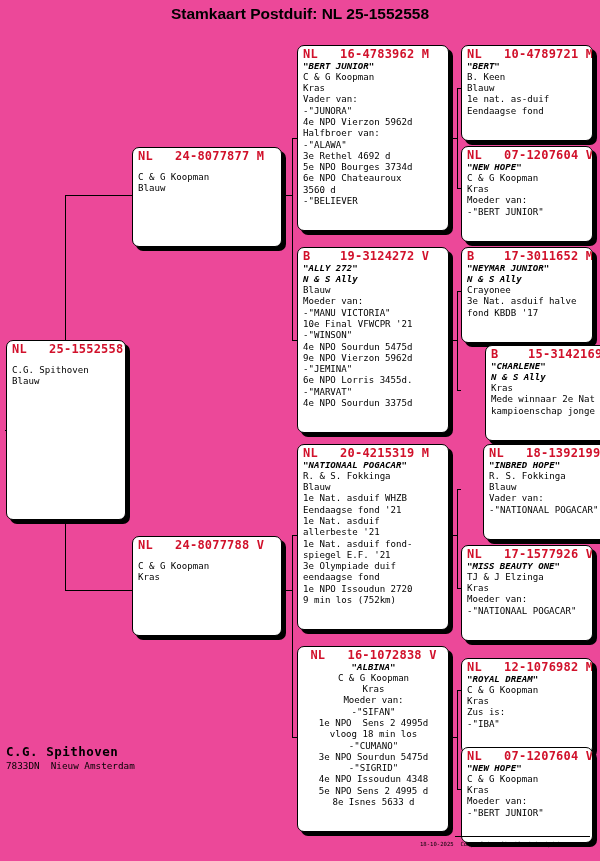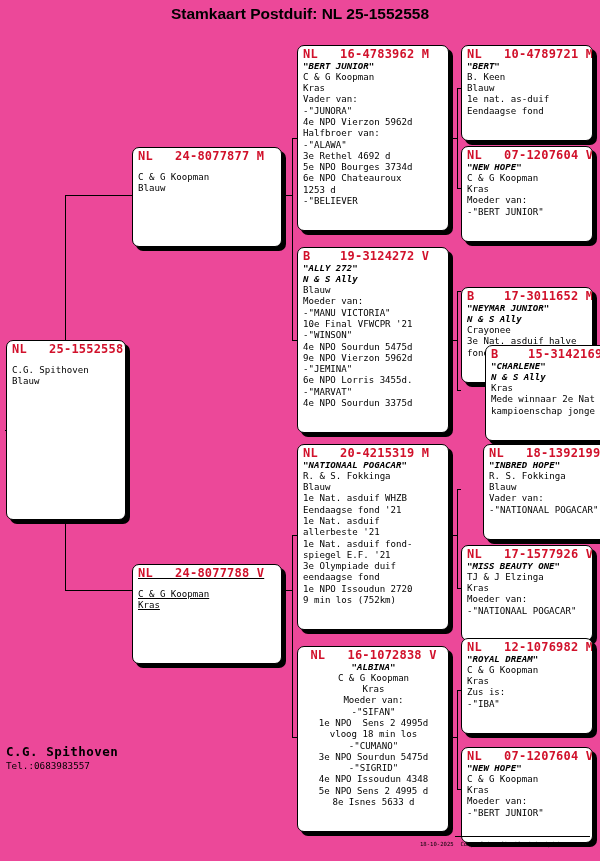--- a/index.html
+++ b/index.html
@@ -146,41 +146,41 @@
     <div class="line">Blauw</div>
   </div>
 
   <div class="box gen2" style="left:132px; top:147px;">
     <div class="ring">NL   24-8077877 M</div>
     <div style="height:9px"></div>
     <div class="line">C &amp; G Koopman</div>
     <div class="line">Blauw</div>
   </div>
 
-  <div class="box gen2" style="left:132px; top:564px;text-decoration:underline;">
+  <div class="box gen2" style="left:132px; top:536px;">
     <div class="ring">NL   24-8077788 V</div>
     <div style="height:9px"></div>
     <div class="line">C &amp; G Koopman</div>
     <div class="line">Kras</div>
   </div>
 
   <div class="box gen3" style="left:297px; top:45px;">
     <div class="ring">NL   16-4783962 M</div>
     <div class="nickname">"BERT JUNIOR"</div>
     <div class="line">C &amp; G Koopman</div>
     <div class="line">Kras</div>
     <div class="line">Vader van:</div>
     <div class="line">-"JUNORA"</div>
     <div class="line">4e NPO Vierzon 5962d</div>
     <div class="line">Halfbroer van:</div>
     <div class="line">-"ALAWA"</div>
     <div class="line">3e Rethel 4692 d</div>
     <div class="line">5e NPO Bourges 3734d</div>
     <div class="line">6e NPO Chateauroux</div>
-    <div class="line">1253 d</div>
+    <div class="line">3560 d</div>
     <div class="line">-"BELIEVER</div>
   </div>
 
   <div class="box gen3" style="left:297px; top:247px;">
     <div class="ring">B    19-3124272 V</div>
     <div class="nickname">"ALLY 272"</div>
     <div class="line bold">N &amp; S Ally</div>
     <div class="line">Blauw</div>
     <div class="line">Moeder van:</div>
     <div class="line">-"MANU VICTORIA"</div>
@@ -239,21 +239,21 @@
 
   <div class="box gen4" style="left:461px; top:146px;">
     <div class="ring">NL   07-1207604 V</div>
     <div class="nickname">"NEW HOPE"</div>
     <div class="line">C &amp; G Koopman</div>
     <div class="line">Kras</div>
     <div class="line">Moeder van:</div>
     <div class="line">-"BERT JUNIOR"</div>
   </div>
 
-  <div class="box gen4" style="left:461px; top:247px;margin-top:40px;">
+  <div class="box gen4" style="left:461px; top:247px;">
     <div class="ring">B    17-3011652 M</div>
     <div class="nickname">"NEYMAR JUNIOR"</div>
     <div class="line bold">N &amp; S Ally</div>
     <div class="line">Crayonee</div>
     <div class="line">3e Nat. asduif halve</div>
     <div class="line">fond KBDB '17</div>
   </div>
 
   <div class="box gen4" style="left:461px; top:345px;margin-left:24px;">
     <div class="ring">B    15-3142169 V</div>
@@ -275,39 +275,39 @@
 
   <div class="box gen4" style="left:461px; top:545px;">
     <div class="ring">NL   17-1577926 V</div>
     <div class="nickname">"MISS BEAUTY ONE"</div>
     <div class="line">TJ &amp; J Elzinga</div>
     <div class="line">Kras</div>
     <div class="line">Moeder van:</div>
     <div class="line">-"NATIONAAL POGACAR"</div>
   </div>
 
-  <div class="box gen4" style="left:461px; top:638px;">
+  <div class="box gen4" style="left:461px; top:658px;">
     <div class="ring">NL   12-1076982 M</div>
     <div class="nickname">"ROYAL DREAM"</div>
     <div class="line">C &amp; G Koopman</div>
     <div class="line">Kras</div>
     <div class="line">Zus is:</div>
     <div class="line">-"IBA"</div>
   </div>
 
   <div class="box gen4" style="left:461px; top:747px;">
     <div class="ring">NL   07-1207604 V</div>
     <div class="nickname">"NEW HOPE"</div>
     <div class="line">C &amp; G Koopman</div>
     <div class="line">Kras</div>
     <div class="line">Moeder van:</div>
     <div class="line">-"BERT JUNIOR"</div>
   </div>
 
   <div id="owner">
     <div class="oname">C.G. Spithoven</div>
-    <div class="oline">Tel.:0683983557</div>
+    <div class="oline">7833DN  Nieuw Amsterdam</div>
   </div>
 
   <div id="footrule"></div>
   <div id="footer"><span>18-10-2025</span>  <span>Compuclub © [9.49]</span>  <span>C.G. Spithoven</span></div>
 
 </div>
 
 </body></html>

